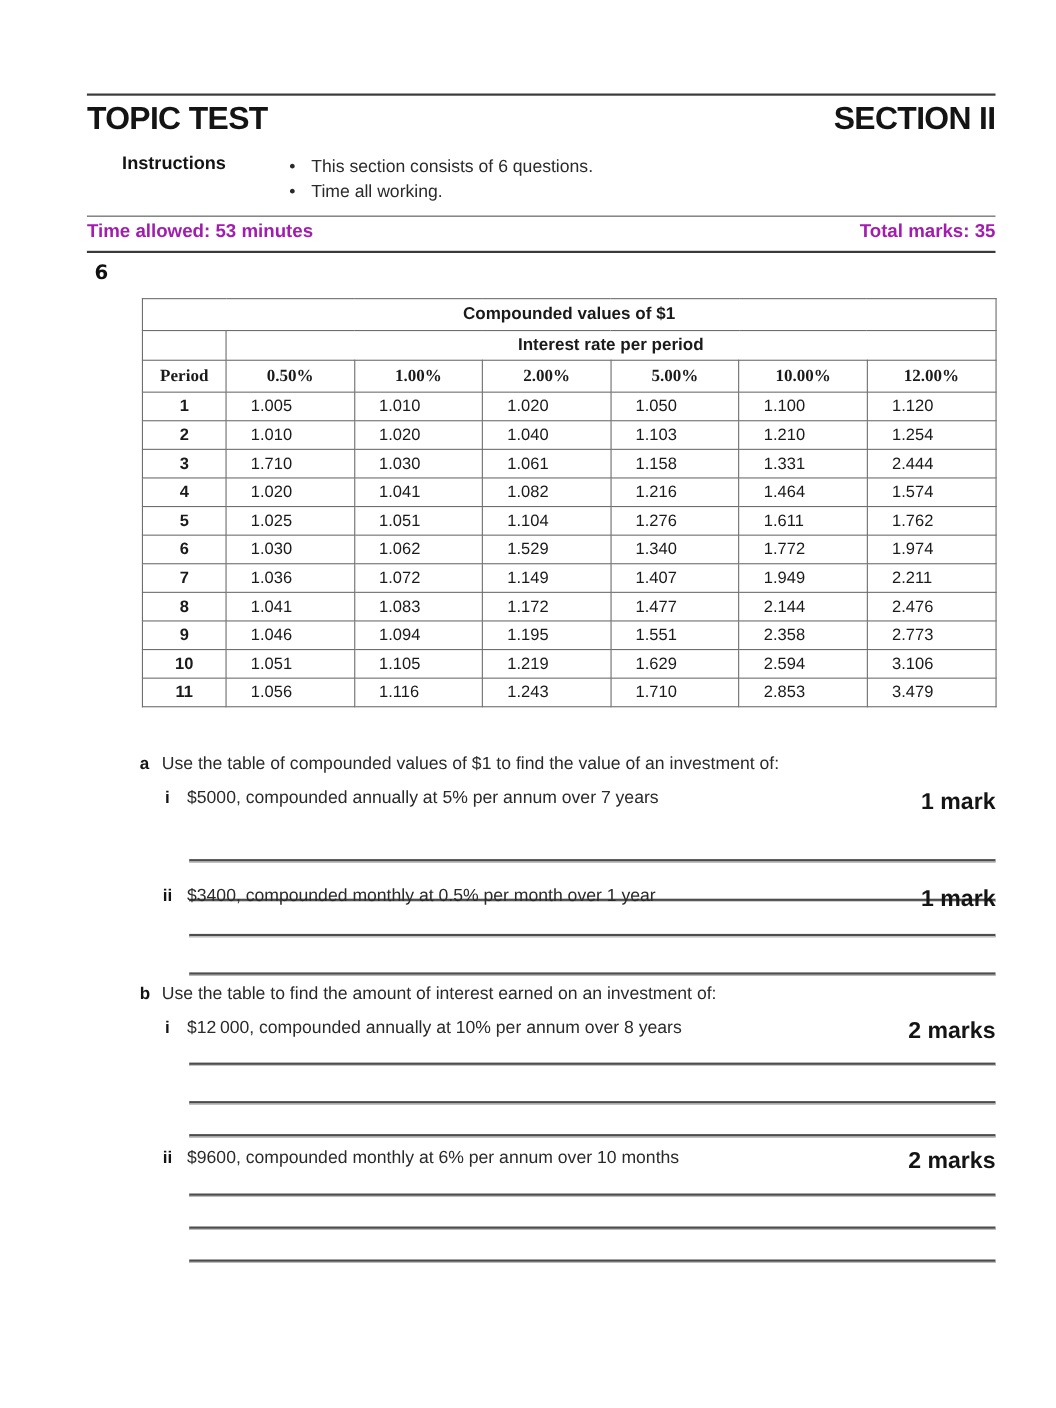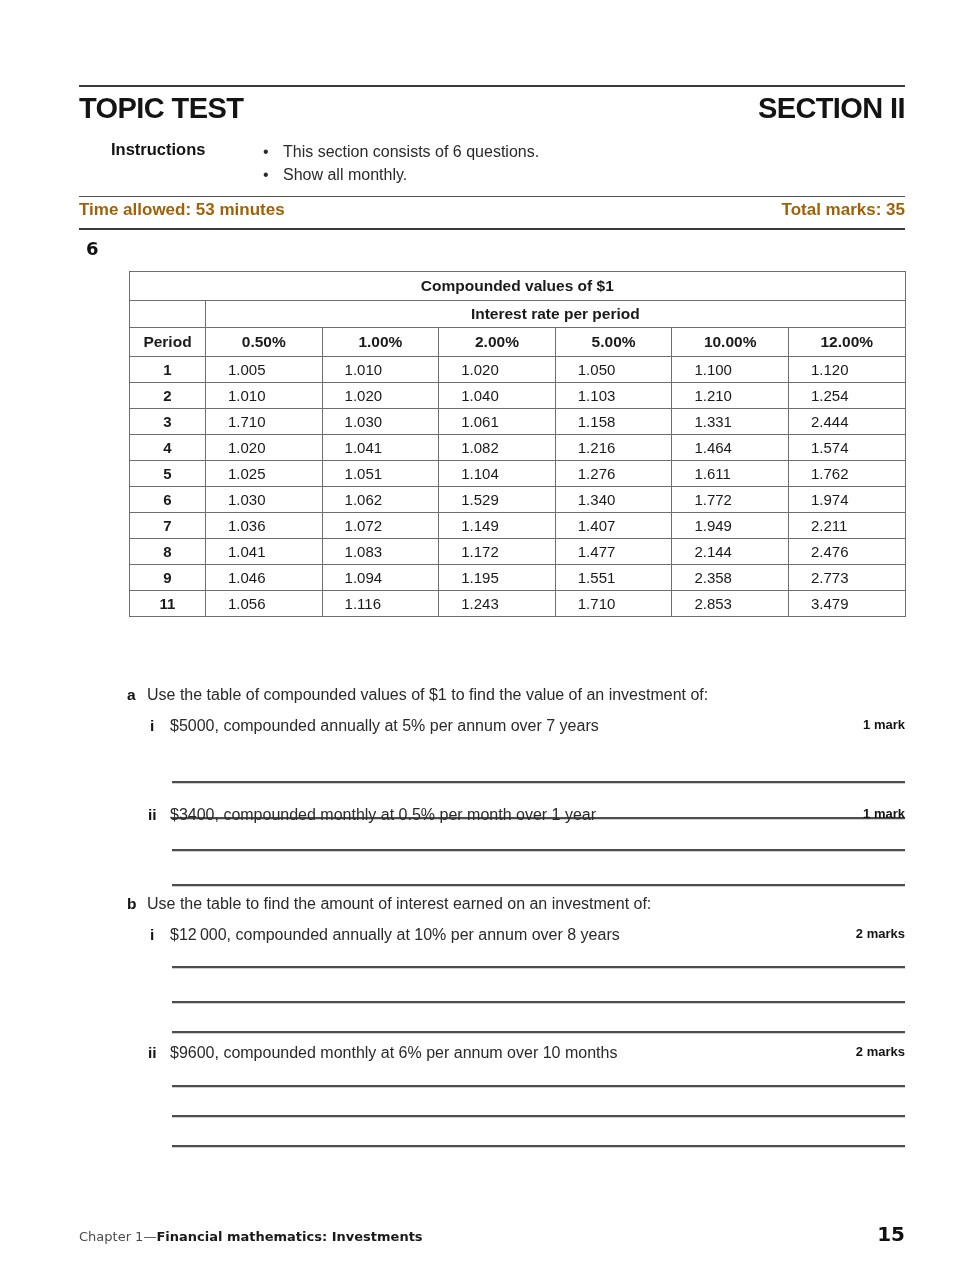--- a/index.html
+++ b/index.html
@@ -95,21 +95,21 @@
     position: absolute;
     left: 67px; top: 200px;
     width: 826px;
     display: flex;
     justify-content: space-between;
     align-items: baseline;
   }
   .timebar span {
     font-size: 17px;
     font-weight: bold;
-    color: #a16207;
+    color: #a21caf;
   }
 
   
   .qnum {
     position: absolute;
     left: 74px; top: 238px;
     font-size: 18px;
     font-weight: bold;
     font-family: "DejaVu Sans", sans-serif;
     color: #111111;
@@ -140,20 +140,21 @@
   }
   .ctable .sub-cell {
     font-weight: bold;
     font-size: 15.5px;
     height: 27px;
   }
   .ctable .hdr {
     font-weight: bold;
     font-size: 15.5px;
     height: 29px;
+    font-family: Liberation Serif, serif;
   }
   .ctable .period-col {
     font-weight: bold;
   }
   .ctable td.val {
     text-align: left;
     padding-left: 22px;
   }
   .ctable th.hdr.ratehdr {
     text-align: center;
@@ -178,21 +179,21 @@
     flex: none;
   }
   .qtext {
     font-size: 16px;
     color: #2a2a2a;
     flex: none;
   }
   .marks {
     position: absolute;
     right: 67px;
-    font-size: 13px;
+    font-size: 21px;
     font-weight: bold;
     color: #141414;
     text-align: right;
   }
   .ansline {
     position: absolute;
     left: 160px;
     width: 733px;
     height: 2px;
     background: #4d4d4d;
@@ -244,21 +245,21 @@
 
   <div class="instructions-row">
     <div class="instructions-label">Instructions</div>
     <ul class="instructions-list">
       <li>
         <span class="bullet">•</span>
         <span>This section consists of 6 questions.</span>
       </li>
       <li>
         <span class="bullet">•</span>
-        <span>Show all monthly.</span>
+        <span>Time all working.</span>
       </li>
     </ul>
   </div>
 
   <div class="timebar">
     <span>Time allowed: 53 minutes</span>
     <span>Total marks: 35</span>
   </div>
 
   <div class="qnum">6</div>
@@ -367,20 +368,29 @@
         <tr>
           <td class="period-col">9</td>
           <td class="val">1.046</td>
           <td class="val">1.094</td>
           <td class="val">1.195</td>
           <td class="val">1.551</td>
           <td class="val">2.358</td>
           <td class="val">2.773</td>
         </tr>
         <tr>
+          <td class="period-col">10</td>
+          <td class="val">1.051</td>
+          <td class="val">1.105</td>
+          <td class="val">1.219</td>
+          <td class="val">1.629</td>
+          <td class="val">2.594</td>
+          <td class="val">3.106</td>
+        </tr>
+        <tr>
           <td class="period-col">11</td>
           <td class="val">1.056</td>
           <td class="val">1.116</td>
           <td class="val">1.243</td>
           <td class="val">1.710</td>
           <td class="val">2.853</td>
           <td class="val">3.479</td>
         </tr>
       </tbody>
   </table>
@@ -422,20 +432,14 @@
 
   <div class="qline" style="left:136px; top:1044px;">
     <span class="marker" style="width:22px;">ii</span>
     <span class="qtext">$9600, compounded monthly at 6% per annum over 10 months</span>
   </div>
   <div class="marks" style="top:1044px;">2 marks</div>
   <div class="ansline" style="top:1085px;"></div>
   <div class="ansline" style="top:1115px;"></div>
   <div class="ansline" style="top:1145px;"></div>
 
-  <div class="footer">
-    <div class="footer-left">
-      <span class="chap">Chapter 1—</span><span class="chapbold">Financial mathematics: Investments</span>
-    </div>
-    <div class="footer-right">15</div>
-  </div>
 
 </div>
 
 </body></html>

